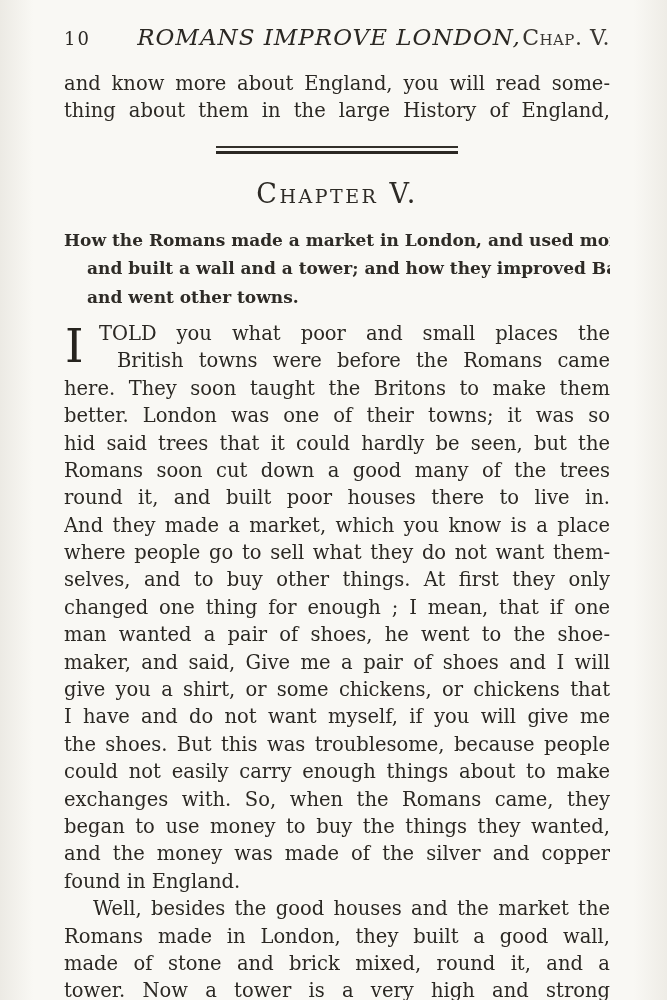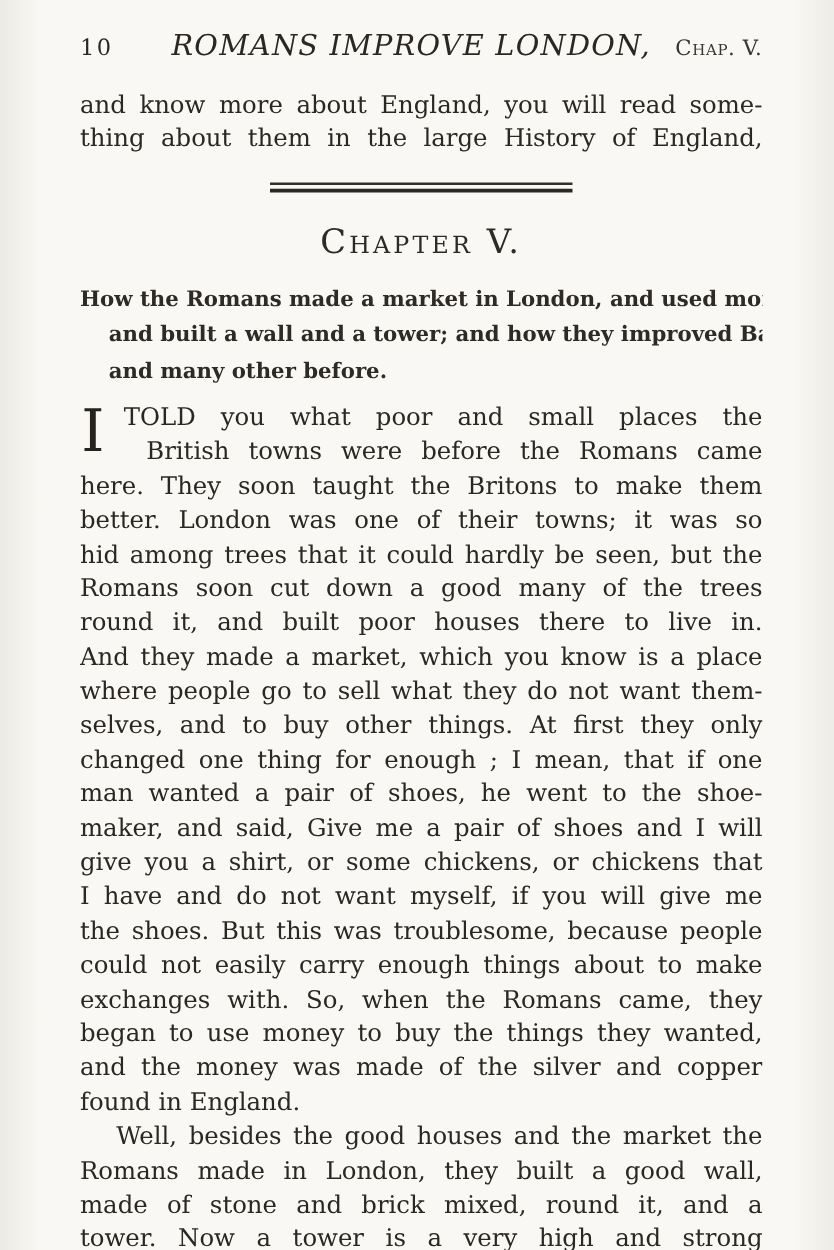--- a/index.html
+++ b/index.html
@@ -37,21 +37,21 @@
     text-align: center;
     font-style: italic;
     font-size: 23px;
     letter-spacing: 1px;
     white-space: nowrap;
   }
   .chapter-marker {
     width: 88px;
     text-align: right;
     font-variant: small-caps;
-    font-size: 17px;
+    font-size: 22px;
     letter-spacing: 0.5px;
     color: #3a3732;
   }
   
   .para { font-size: 19.5px; }
   .line {
     height: 27.4px;
     line-height: 27.4px;
     overflow: hidden;
     text-align: justify;
@@ -125,30 +125,30 @@
 
   <div class="divider-wrap">
     <div class="divider"></div>
   </div>
 
   <div class="chapter-heading">Chapter V.</div>
 
   <div class="summary">
     <div class="line">How the Romans made a market in London, and used money,</div>
     <div class="line hang">and built a wall and a tower; and how they improved Bath,</div>
-    <div class="line hang last">and many other before.</div>
+    <div class="line hang last">and went other towns.</div>
   </div>
 
   <div class="para opening">
     <span class="drop-cap">I</span>
     <div class="line dc1">TOLD you what poor and small places the</div>
     <div class="line dc2">British towns were before the Romans came</div>
     <div class="line">here.  They soon taught the Britons to make them</div>
     <div class="line">better.  London was one of their towns; it was so</div>
-    <div class="line">hid among trees that it could hardly be seen, but the</div>
+    <div class="line">hid said trees that it could hardly be seen, but the</div>
     <div class="line">Romans soon cut down a good many of the trees</div>
     <div class="line">round it, and built poor houses there to live in.</div>
     <div class="line">And they made a market, which you know is a place</div>
     <div class="line">where people go to sell what they do not want them-</div>
     <div class="line">selves, and to buy other things.  At first they only</div>
     <div class="line">changed one thing for enough ; I mean, that if one</div>
     <div class="line">man wanted a pair of shoes, he went to the shoe-</div>
     <div class="line">maker, and said, Give me a pair of shoes and I will</div>
     <div class="line">give you a shirt, or some chickens, or chickens that</div>
     <div class="line">I have and do not want myself, if you will give me</div>

